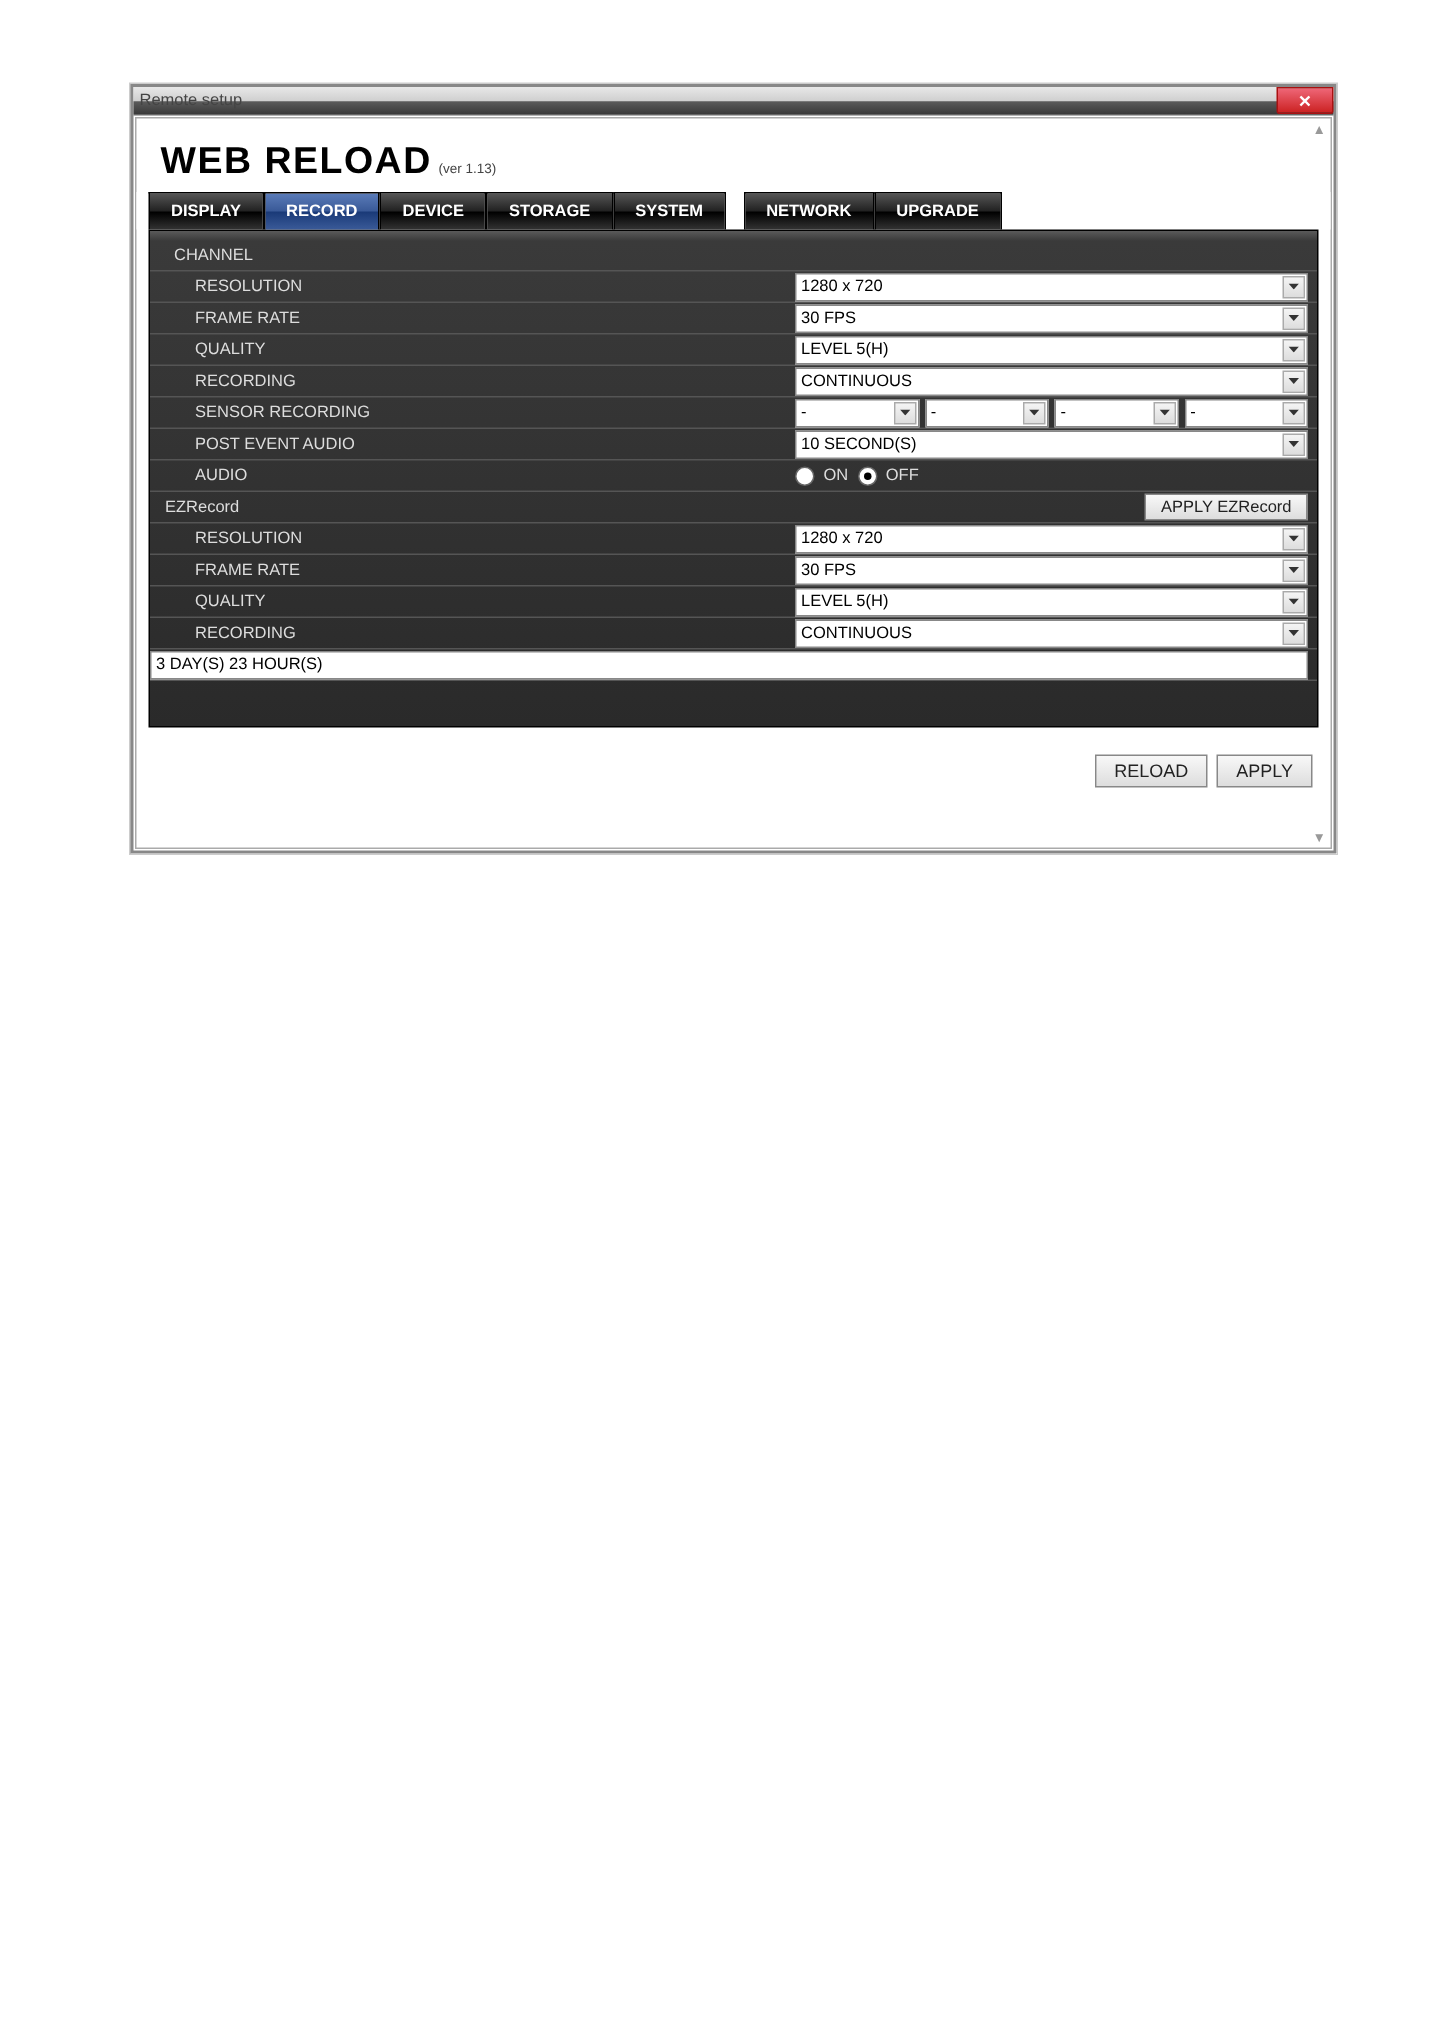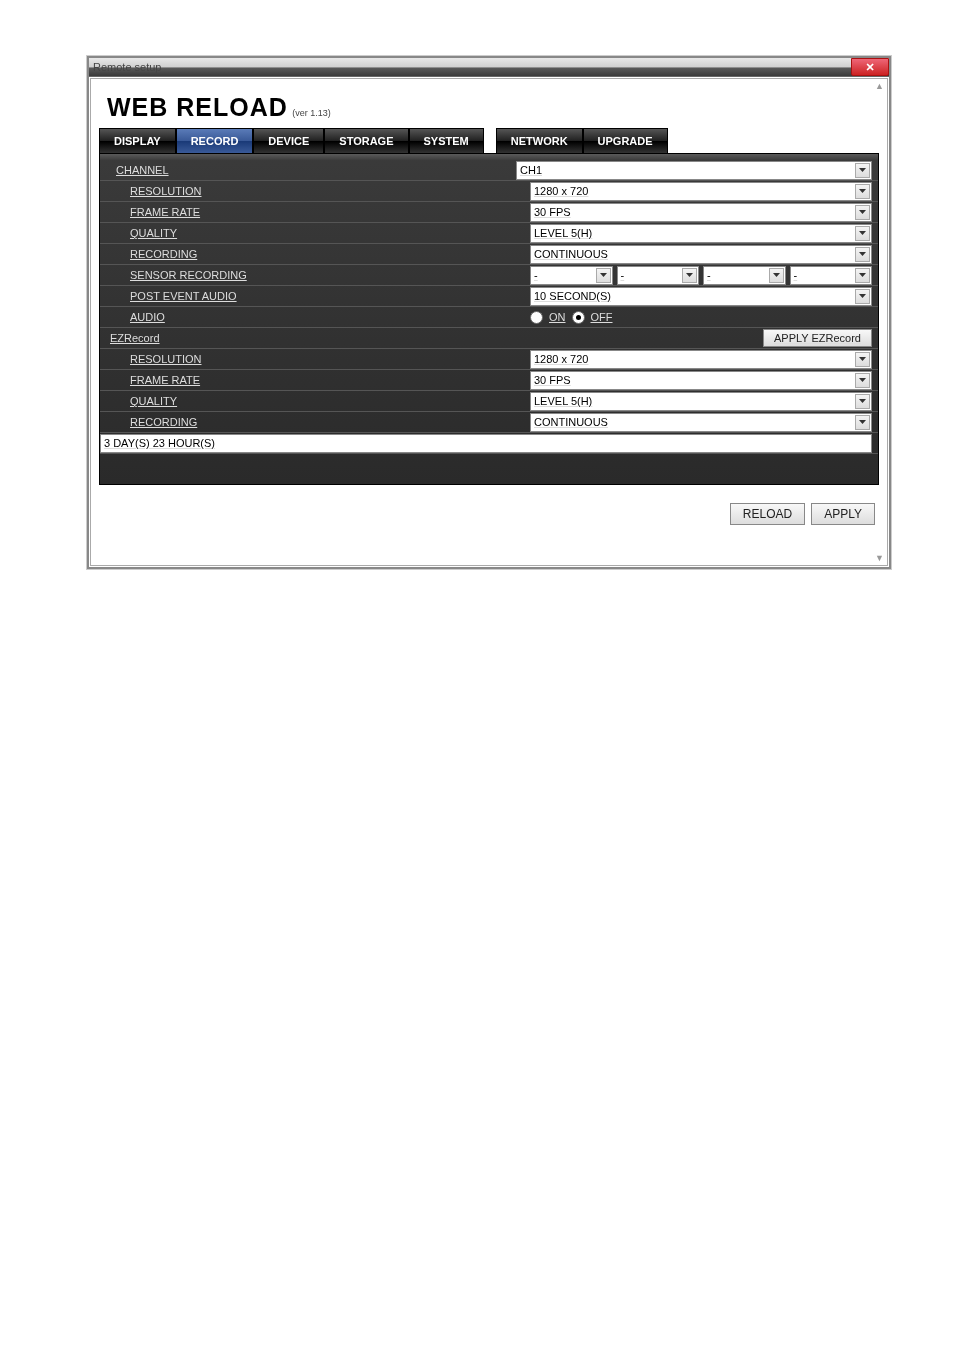--- a/index.html
+++ b/index.html
@@ -108,21 +108,20 @@
 }
 .tab-gap {
   width: 12px;
 }
 .panel {
   background: linear-gradient(to bottom, #5a5a5a 0%, #3a3a3a 2%, #2a2a2a 100%);
   margin: 0 8px;
   border: 1px solid #000;
   padding: 6px 0 0 0;
   color: #ddd;
-  text-decoration: underline;
 }
 .row {
   display: flex;
   align-items: center;
   height: 20px;
   border-bottom: 1px solid #555;
 }
 .row:last-child {
   border-bottom: none;
 }
@@ -280,30 +279,20 @@
       <div class="tab tab-dark">SYSTEM</div>
       <div class="tab-gap"></div>
       <div class="tab tab-dark">NETWORK</div>
       <div class="tab tab-dark">UPGRADE</div>
     </div>
 
     <div class="panel">
 
       <div class="row">
         <div class="label-cell">CHANNEL</div>
-        <div class="value-cell">
-          <div class="select-box">
-            <span>CH1</span>
-            <span class="dd-arrow">
-                  <svg viewBox="0 0 7 4">
-                    <polygon points="0,0 7,0 3.5,4" fill="#333"></polygon>
-                  </svg>
-                </span>
-          </div>
-        </div>
       </div>
 
       <div class="row">
         <div class="label-cell indent">RESOLUTION</div>
         <div class="value-cell">
           <div class="select-box">
             <span>1280 x 720</span>
             <span class="dd-arrow">
                   <svg viewBox="0 0 7 4">
                     <polygon points="0,0 7,0 3.5,4" fill="#333"></polygon>

